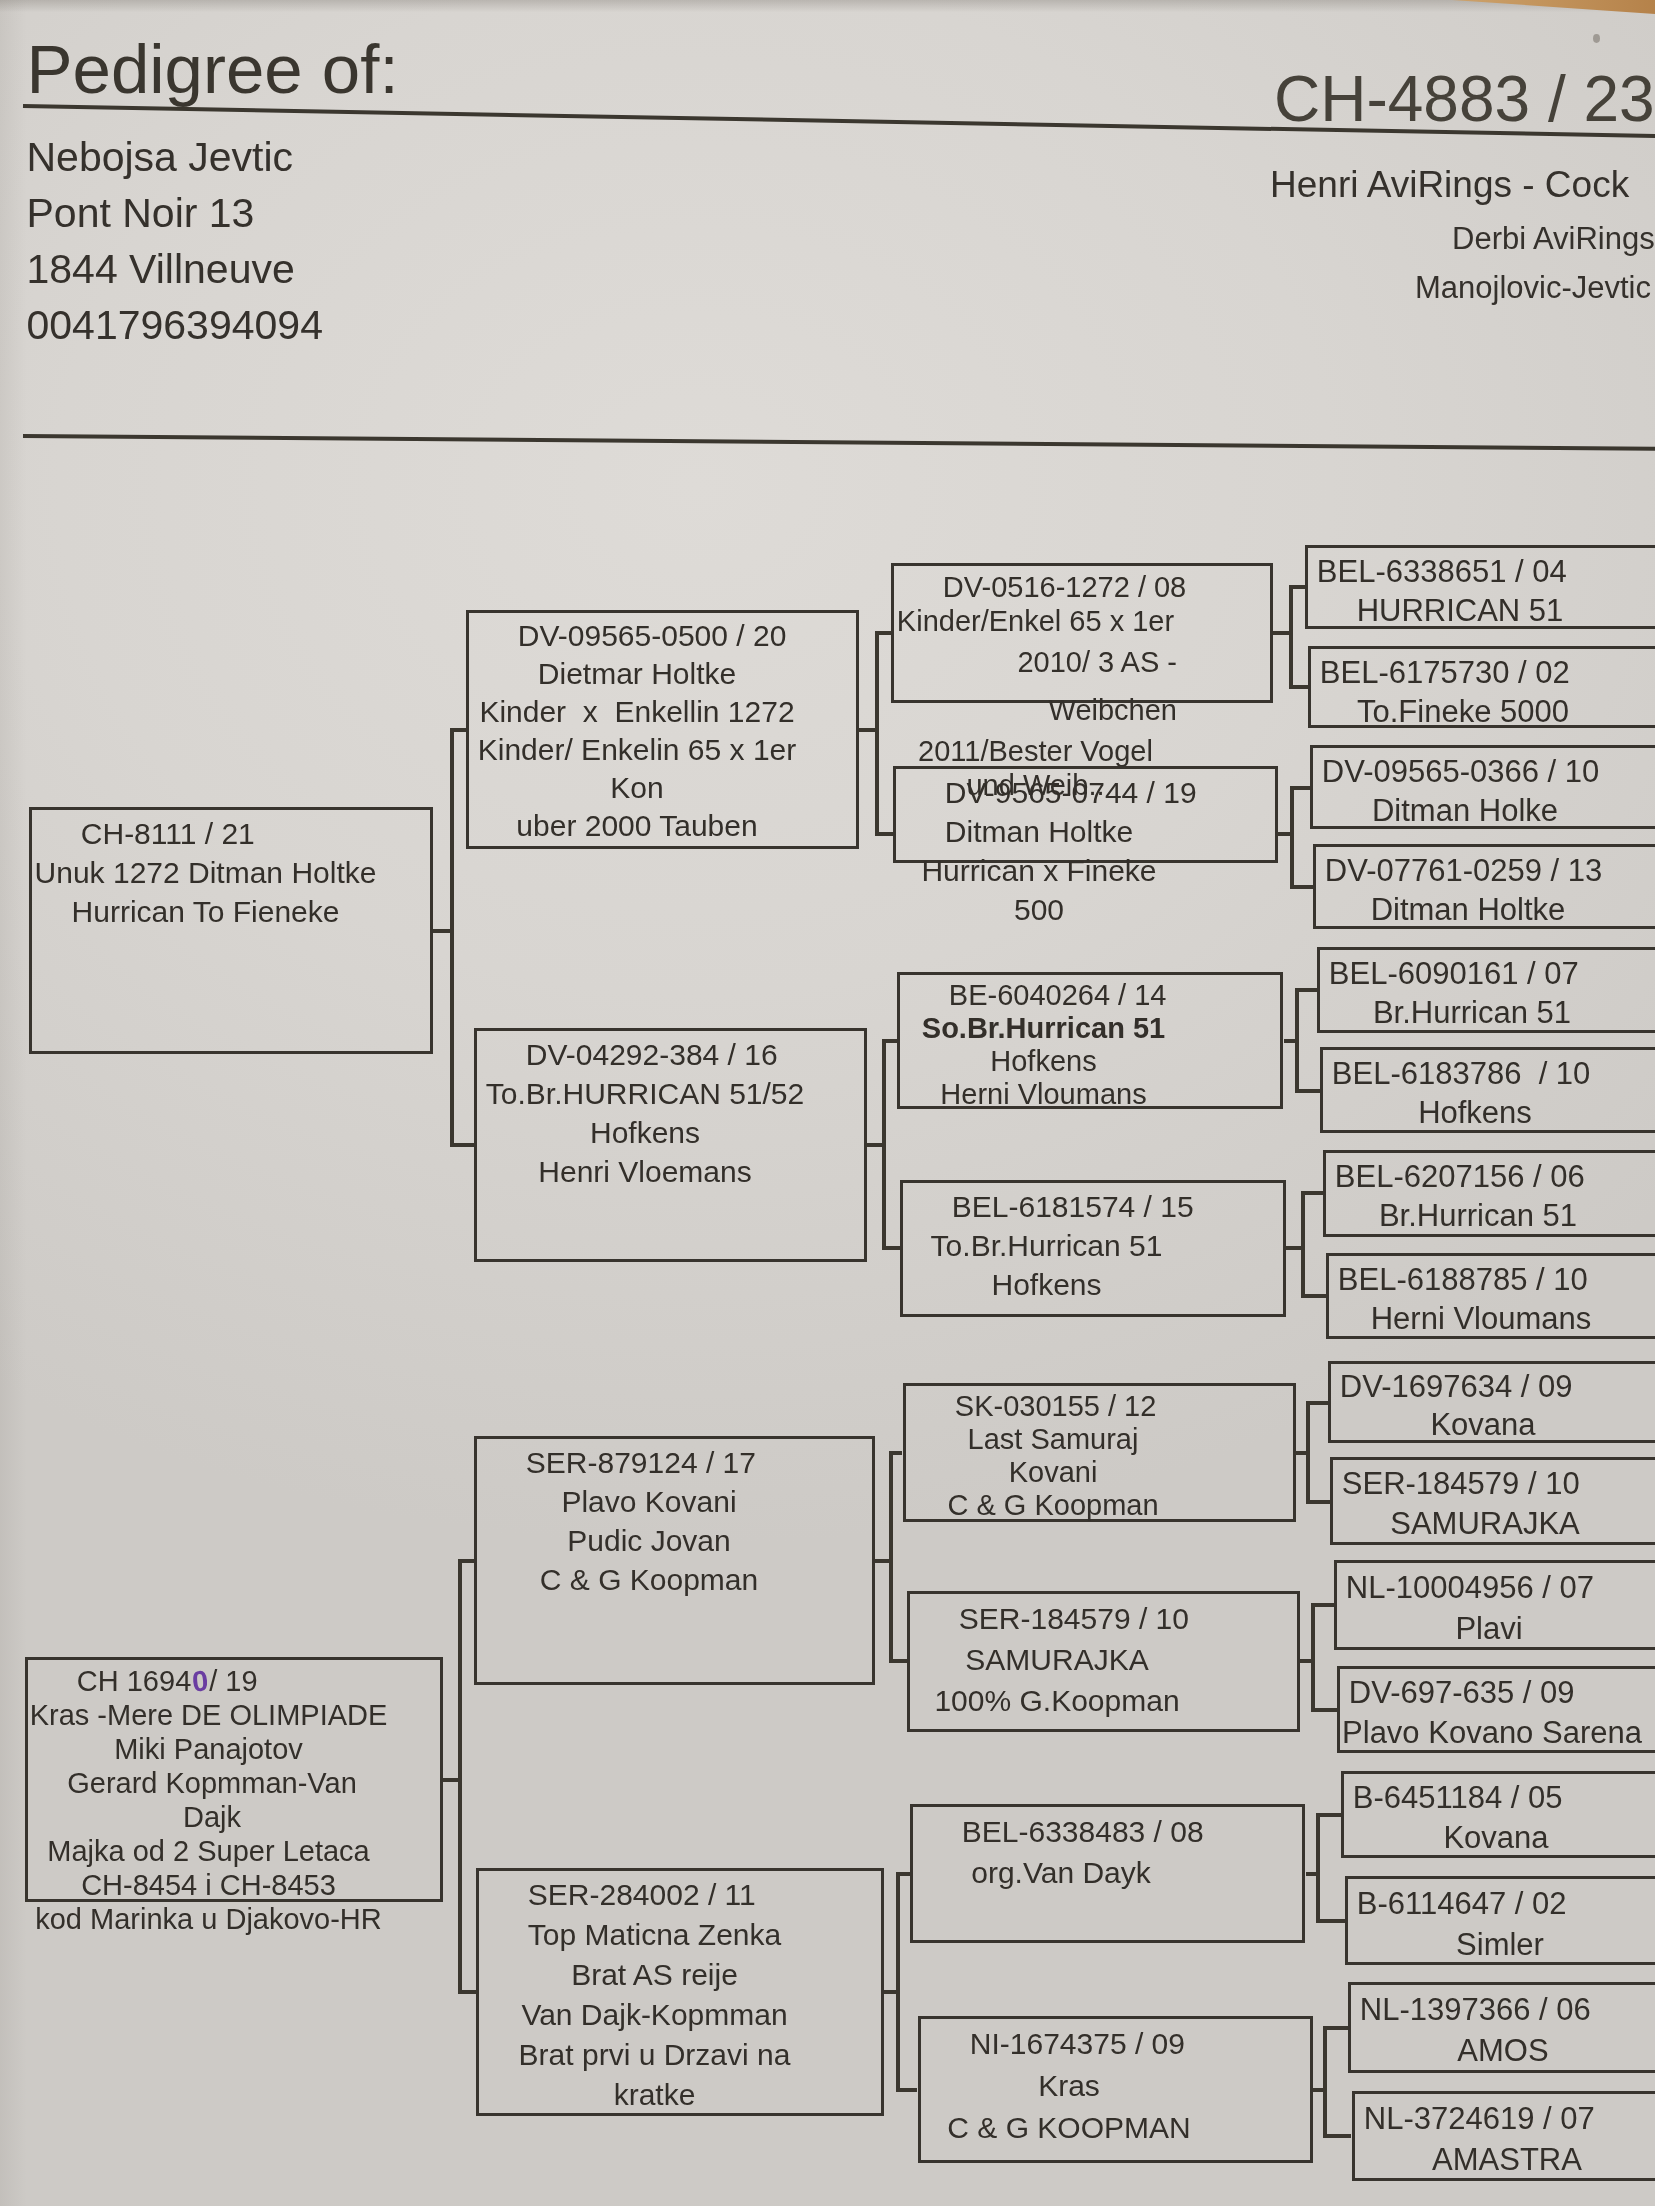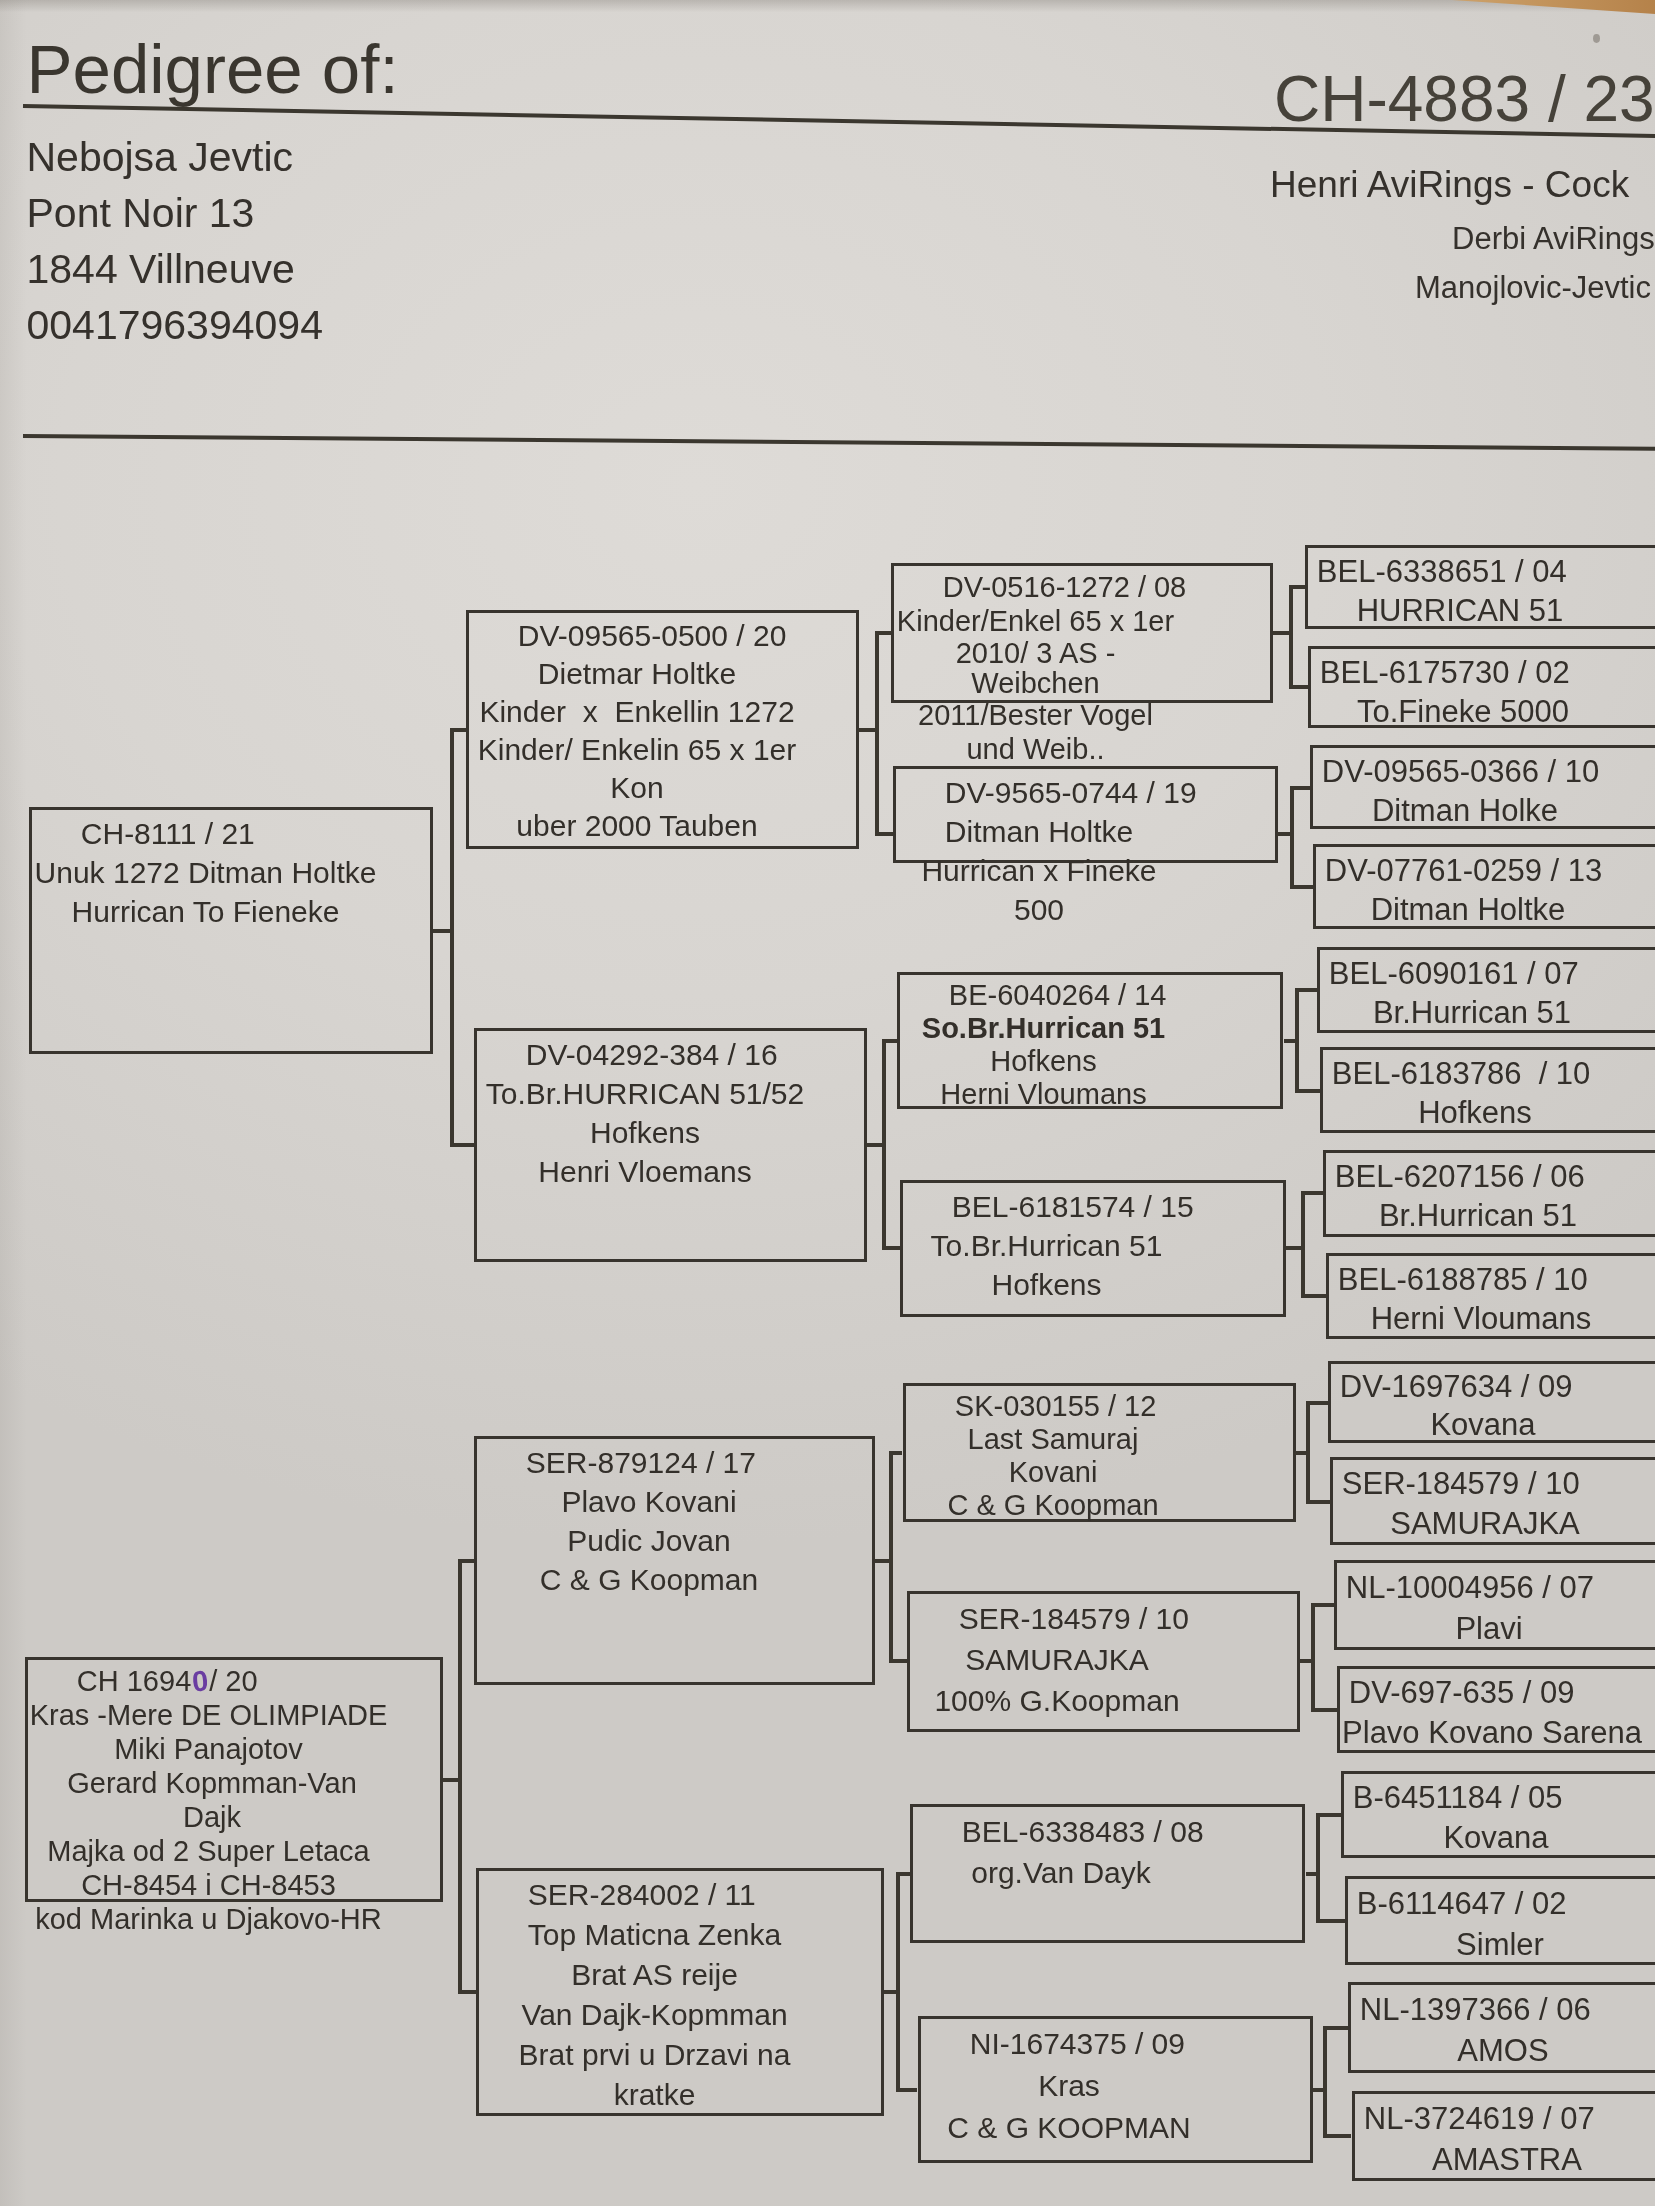--- a/index.html
+++ b/index.html
@@ -63,21 +63,21 @@
 
   <div class="rule rule2"></div>
 
   <div id="tree">
       <div class="node g1" style="left: 29px; top: 807px; width: 404px; height: 247px; font-size: 30px;">
         <div class="line id-line" style="line-height: 39px;">CH-8111 / 21</div>
         <div class="line" style="line-height: 39px;">Unuk 1272 Ditman Holtke</div>
         <div class="line" style="line-height: 39px;">Hurrican To Fieneke</div>
       </div>
       <div class="node g1" style="left: 25px; top: 1657px; width: 418px; height: 245px; font-size: 29px;">
-        <div class="line id-line" style="line-height: 34px;"><span>CH 1694</span><span class="hand">0</span><span>/ 20</span></div>
+        <div class="line id-line" style="line-height: 34px;"><span>CH 1694</span><span class="hand">0</span><span>/ 19</span></div>
         <div class="line" style="line-height: 34px;">Kras -Mere DE OLIMPIADE</div>
         <div class="line" style="line-height: 34px;">Miki Panajotov</div>
         <div class="line" style="line-height: 34px; padding-left: 7px;">Gerard Kopmman-Van Dajk</div>
         <div class="line" style="line-height: 34px;">Majka od 2 Super Letaca</div>
         <div class="line" style="line-height: 34px;">CH-8454 i CH-8453</div>
         <div class="line" style="line-height: 34px;">kod Marinka u Djakovo-HR</div>
       </div>
       <div class="node g2" style="left: 466px; top: 610px; width: 393px; height: 239px; font-size: 30px;">
         <div class="line id-line" style="line-height: 38px;">DV-09565-0500 / 20</div>
         <div class="line" style="line-height: 38px;">Dietmar Holtke</div>
@@ -100,21 +100,21 @@
       <div class="node g2" style="left: 476px; top: 1868px; width: 408px; height: 248px; font-size: 30px;">
         <div class="line id-line" style="line-height: 40px;">SER-284002 / 11</div>
         <div class="line" style="line-height: 40px;">Top Maticna Zenka</div>
         <div class="line" style="line-height: 40px;">Brat AS reije</div>
         <div class="line" style="line-height: 40px;">Van Dajk-Kopmman</div>
         <div class="line" style="line-height: 40px;">Brat prvi u Drzavi na kratke</div>
       </div>
       <div class="node g3" style="left: 891px; top: 563px; width: 382px; height: 140px; font-size: 29px;">
         <div class="line id-line" style="line-height: 34px;">DV-0516-1272 / 08</div>
         <div class="line" style="line-height: 34px;">Kinder/Enkel 65 x 1er</div>
-        <div class="line" style="line-height: 30px;">2010/ 3 AS -Weibchen</div>
+        <div class="line" style="line-height: 48px; text-align: right;">2010/ 3 AS -Weibchen</div>
         <div class="line" style="line-height: 34px;">2011/Bester Vogel und Weib..</div>
       </div>
       <div class="node g3" style="left: 893px; top: 766px; width: 385px; height: 97px; font-size: 30px;">
         <div class="line id-line" style="line-height: 39px;">DV-9565-0744 / 19</div>
         <div class="line" style="line-height: 39px;">Ditman Holtke</div>
         <div class="line" style="line-height: 39px;">Hurrican x Fineke 500</div>
       </div>
       <div class="node g3" style="left: 897px; top: 972px; width: 386px; height: 137px; font-size: 29px;">
         <div class="line id-line" style="line-height: 33px;">BE-6040264 / 14</div>
         <div class="line" style="line-height: 33px; font-weight: bold;">So.Br.Hurrican 51</div>

